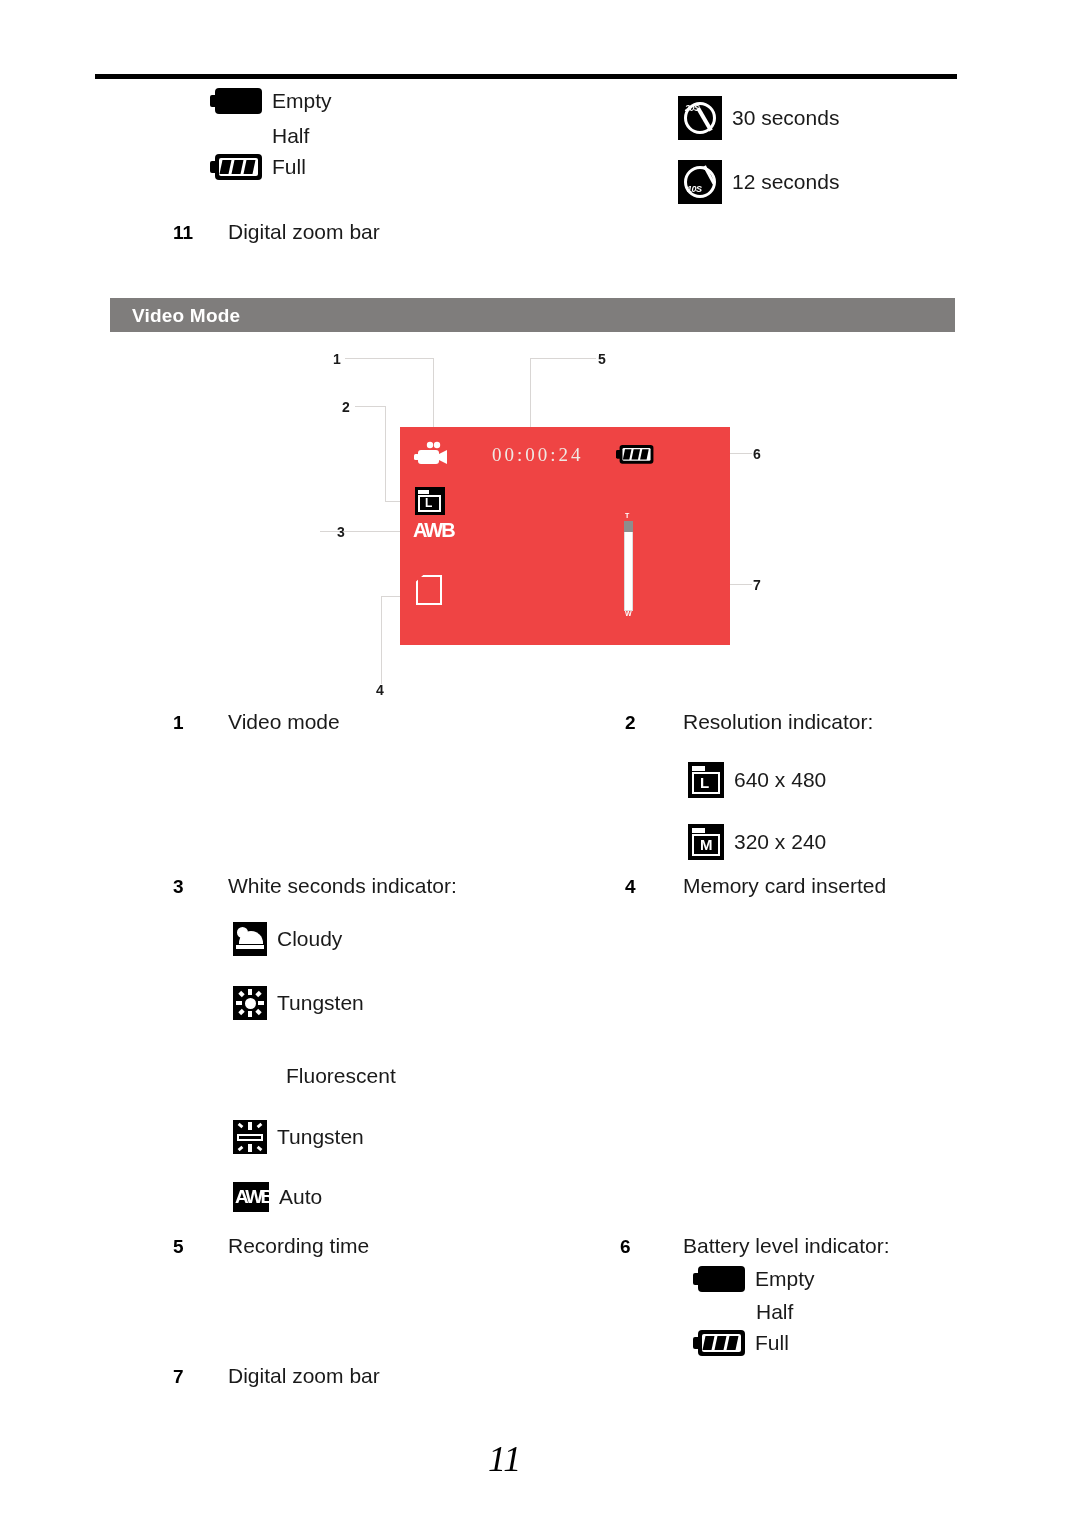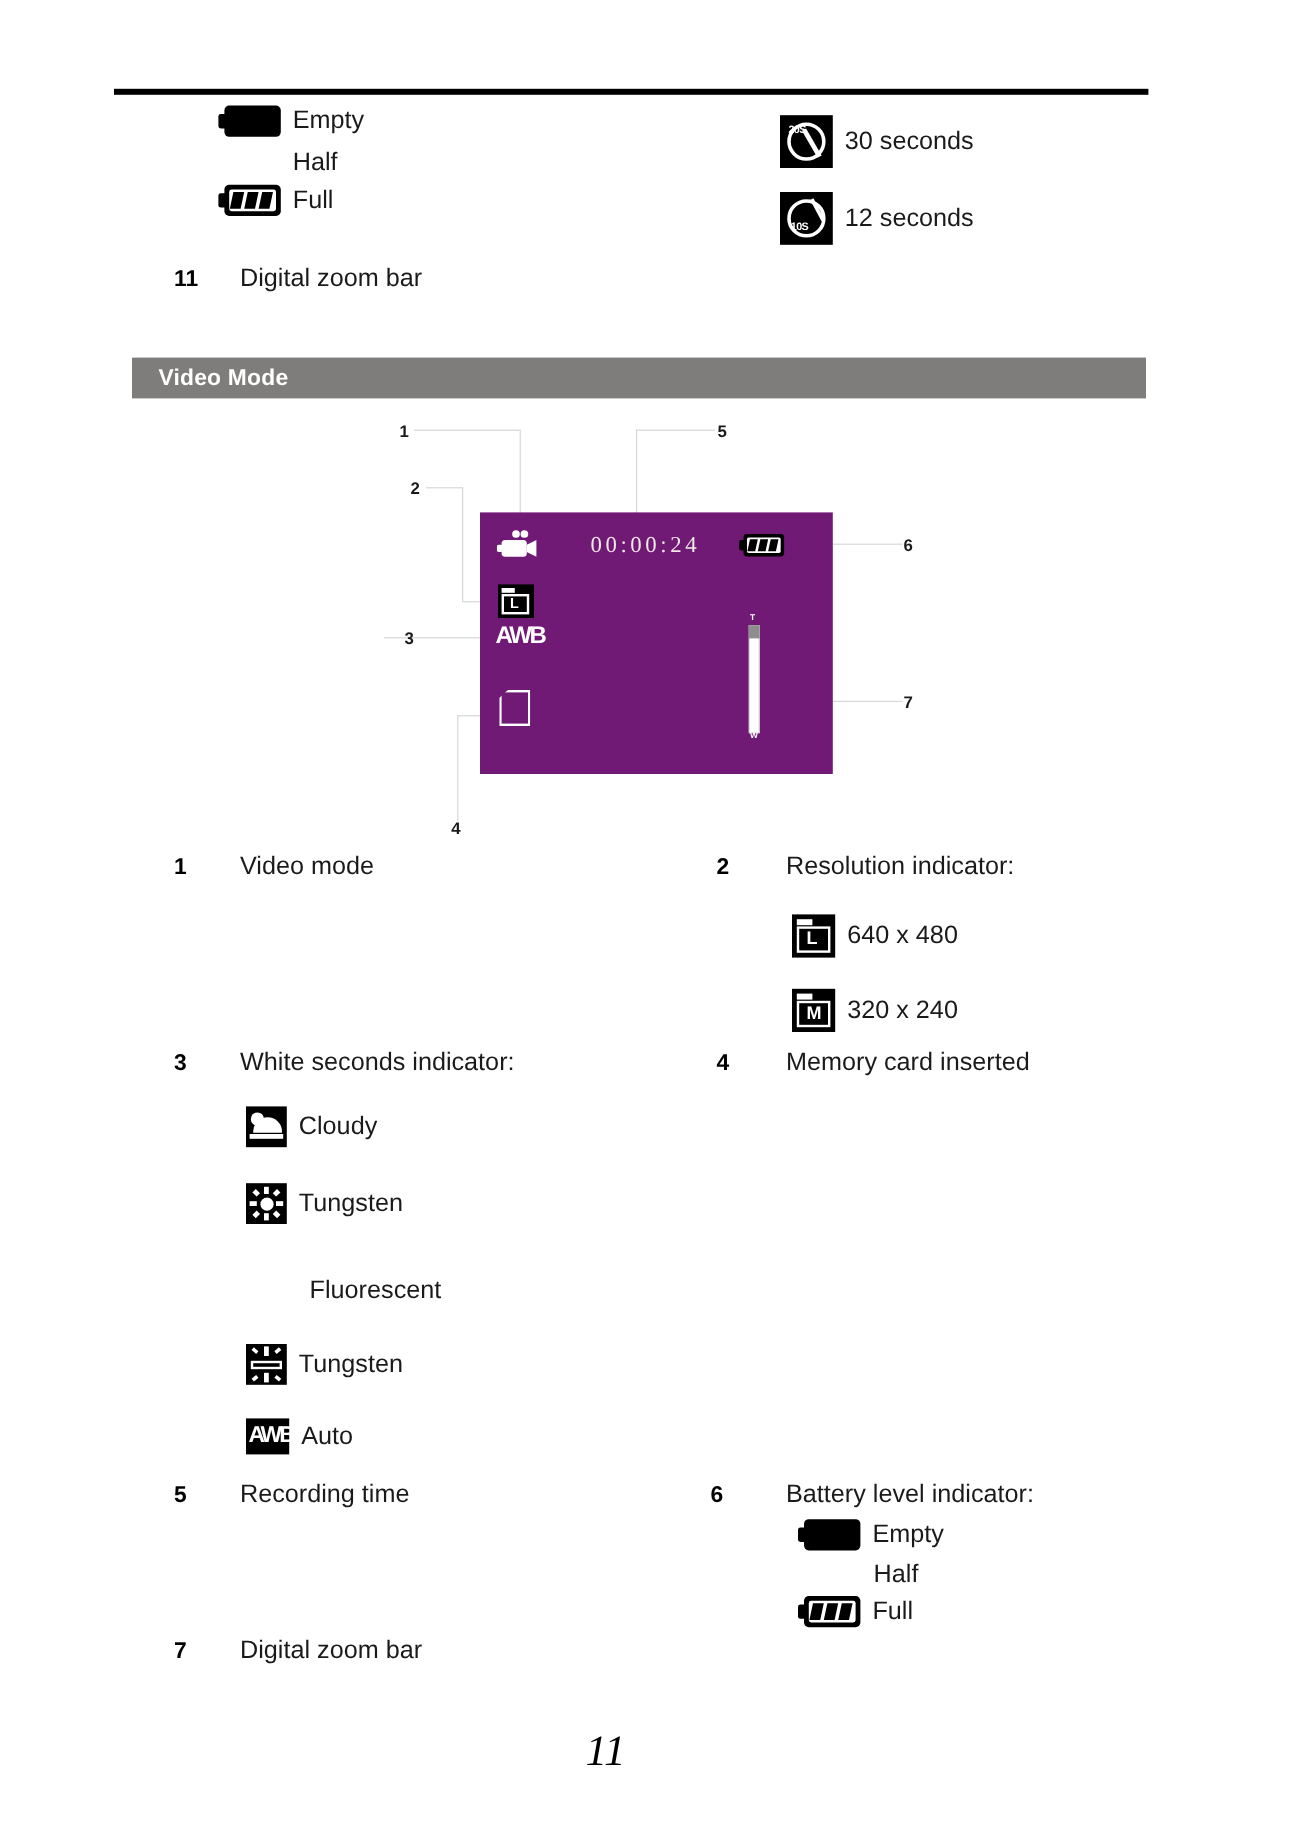--- a/index.html
+++ b/index.html
@@ -22,47 +22,47 @@
   
   .batt{ width:52px; height:26px; position:relative; display:inline-block; vertical-align:middle;}
   .batt .nub{ position:absolute; left:0; top:7px; width:6px; height:12px; background:#000; border-radius:2px 0 0 2px;}
   .batt .body{ position:absolute; left:5px; top:0; width:47px; height:26px; background:#000; border-radius:4px;}
   .batt .inner{ position:absolute; left:9px; top:4px; width:39px; height:18px; background:#fff; border-radius:2px; display:none;}
   .batt.full .inner{ display:block; }
   .batt.full .bars{ position:absolute; left:11px; top:6px; width:35px; height:14px; display:flex; gap:3px; }
   .batt.full .bars i{ display:block; width:9px; height:14px; background:#000; transform:skewX(-12deg); }
 
   
-  .timer{ width:44px; height:44px; background:#000; position:relative; display:inline-block; vertical-align:middle;}
+  .timer{ width:44px; height:44px; background:#000; position:relative; display:inline-block; vertical-align:middle;font-style:italic;}
   .timer .ring{ position:absolute; left:6px; top:6px; width:32px; height:32px; border:3px solid #fff; border-radius:50%; }
   .timer .hand{ position:absolute; left:20px; top:10px; width:3px; height:22px; background:#fff; transform-origin:top center; transform:rotate(-35deg);}
   .timer .lbl{ position:absolute; left:7px; top:7px; color:#fff; font-size:9px; font-weight:bold; font-family:"Liberation Sans",sans-serif; letter-spacing:-0.5px;}
   .timer.t10 .lbl{ left:9px; top:24px; }
   .timer.t20 .hand{ transform:rotate(-30deg); height:26px; left:18px; top:12px; width:4px;}
   .timer.t10 .hand{ transform:rotate(-28deg); height:20px; left:25px; top:6px; width:3px;}
 
   
-  .row{ position:absolute; }
+  .row{ position:absolute;margin-left:28px; }
   .lbl-text{ font-size:21px; color:#1a1a1a; }
   .num{ font-size:19px; font-weight:bold; }
 
   
   .banner{
     position:absolute; left:110px; top:298px; width:845px; height:34px;
     background:#7f7d7c;
   }
   .banner span{
     position:absolute; left:22px; top:7px;
     color:#fff; font-size:19px; font-weight:bold; letter-spacing:.2px;
   }
 
   
   .lcd{
-    position:absolute; left:400px; top:427px; width:294px; height:218px;
-    background:#701a75;
+    position:absolute; left:400px; top:427px; width:330px; height:218px;
+    background:#ef4444;
   }
   .lcd .vidicon{ position:absolute; left:14px; top:14px; width:34px; height:28px; }
   .lcd .time{
     position:absolute; left:92px; top:17px;
     color:#efe9e4; font-size:19px; font-family:"Liberation Serif", serif; letter-spacing:3px;
   }
   .lcd .bat{ position:absolute; left:216px; top:18px; }
   .lcd .folder{ position:absolute; left:15px; top:60px; }
   .lcd .awb{
     position:absolute; left:13px; top:92px;

